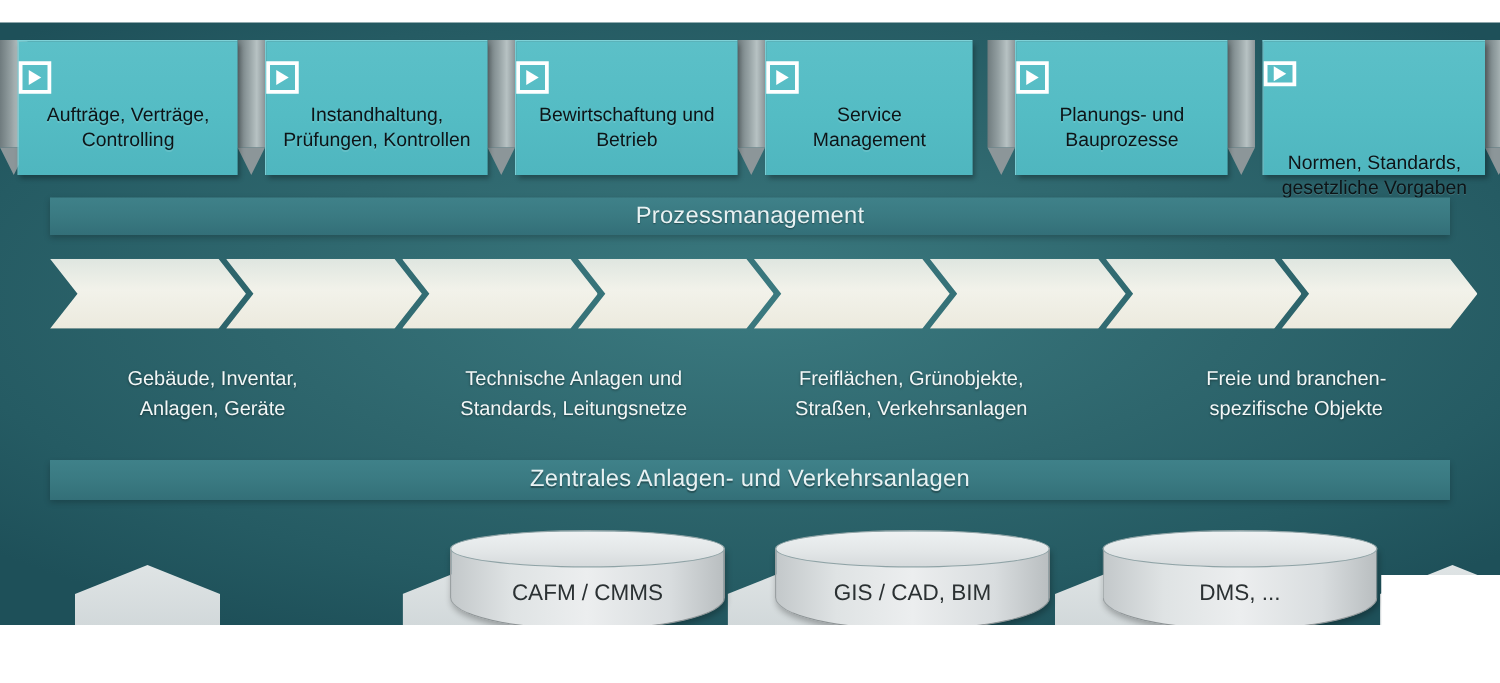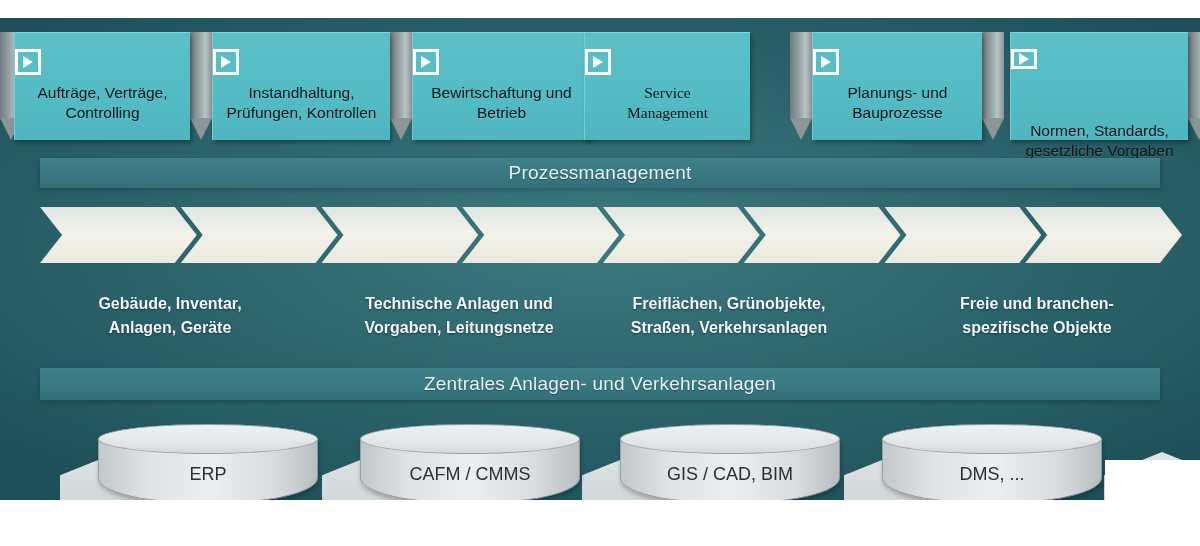--- a/index.html
+++ b/index.html
@@ -118,21 +118,21 @@
     height: 56px;
     background: linear-gradient(180deg, #dfe6e0 0%, #f2f2ea 45%, #eceade 100%);
     -webkit-clip-path: polygon(0 0, calc(100% - 22px) 0, 100% 50%, calc(100% - 22px) 100%, 0 100%, 22px 50%);
     clip-path: polygon(0 0, calc(100% - 22px) 0, 100% 50%, calc(100% - 22px) 100%, 0 100%, 22px 50%);
     filter: drop-shadow(2px 3px 3px rgba(0,0,0,0.30));
   }
 
   
   #cat-row {
     position: absolute; left: 0; top: 292px;
-    width: 1200px; height: 60px; font-weight: bold;
+    width: 1200px; height: 60px;
   }
   .cat-label {
     position: absolute; top: 0;
     color: #f2f7f7;
     font-size: 16px;
     line-height: 24px;
     text-align: center;
     white-space: pre-line;
     text-shadow: 0 1px 2px rgba(0,0,0,0.45);
   }
@@ -240,21 +240,21 @@
       </div>
       <div class="topbox" style="left: 412px; width: 178px;">
         <div class="play-icon">
           <svg width="12" height="14" viewBox="0 0 12 14">
             <polygon points="1,1 11,7 1,13" fill="#ffffff"></polygon>
           </svg>
         </div>
         <div class="topbox-label">Bewirtschaftung und
 Betrieb</div>
       </div>
-      <div class="topbox" style="left: 584px; width: 166px; font-family: Liberation Serif, serif;">
+      <div class="topbox" style="left: 612px; width: 166px;">
         <div class="play-icon">
           <svg width="12" height="14" viewBox="0 0 12 14">
             <polygon points="1,1 11,7 1,13" fill="#ffffff"></polygon>
           </svg>
         </div>
         <div class="topbox-label">Service
 Management</div>
       </div>
       <div class="topbox" style="left: 812px; width: 170px;">
         <div class="play-icon">
@@ -288,42 +288,37 @@
       <div class="chev" style="left: 603px; width: 156.75px;"></div>
       <div class="chev" style="left: 743.75px; width: 156.75px;"></div>
       <div class="chev" style="left: 884.5px; width: 156.75px;"></div>
       <div class="chev" style="left: 1025.25px; width: 156.75px;"></div>
     </div>
 
   <div id="cat-row">
       <div class="cat-label" style="left: 40px; width: 260px;">Gebäude, Inventar,
 Anlagen, Geräte</div>
       <div class="cat-label" style="left: 318px; width: 282px;">Technische Anlagen und
-Vorgaben, Leitungsnetze</div>
+Standards, Leitungsnetze</div>
       <div class="cat-label" style="left: 584px; width: 290px;">Freiflächen, Grünobjekte,
 Straßen, Verkehrsanlagen</div>
       <div class="cat-label" style="left: 912px; width: 250px;">Freie  und  branchen-
 spezifische Objekte</div>
     </div>
 
   <div class="band" id="band-central">
     <span>Zentrales Anlagen- und Verkehrsanlagen</span>
   </div>
 
   <div id="db-row">
       <div class="db-arrow" style="left: 60px;"></div>
       <div class="db-arrow" style="left: 322px;"></div>
       <div class="db-arrow" style="left: 582px;"></div>
       <div class="db-arrow" style="left: 844px;"></div>
       <div class="db-arrow" style="left: 1104px;"></div>
-      <div class="db" style="left: 98px;">
-        <div class="db-body"></div>
-        <div class="db-top"></div>
-        <div class="db-label">ERP</div>
-      </div>
       <div class="db" style="left: 360px;">
         <div class="db-body"></div>
         <div class="db-top"></div>
         <div class="db-label">CAFM / CMMS</div>
       </div>
       <div class="db" style="left: 620px; padding-left: 22px;">
         <div class="db-body"></div>
         <div class="db-top"></div>
         <div class="db-label">GIS / CAD, BIM</div>
       </div>

